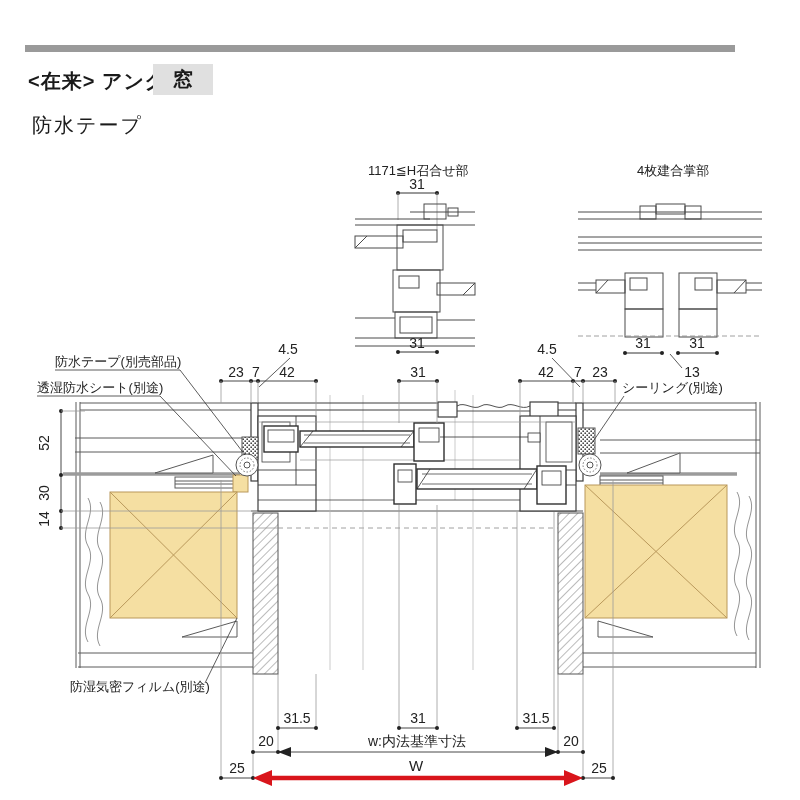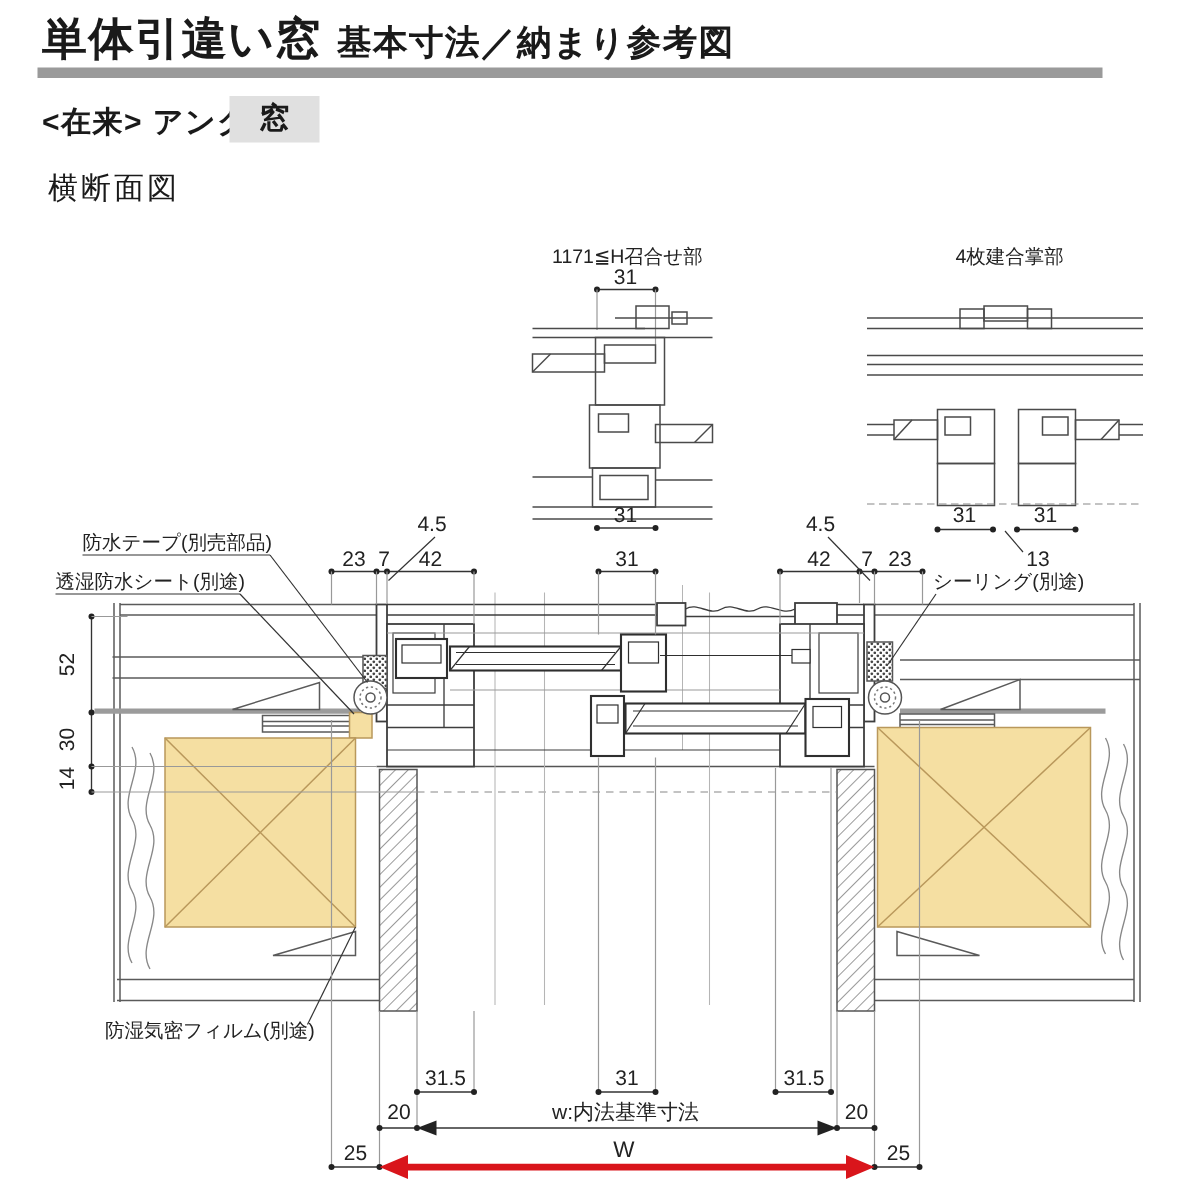--- a/index.html
+++ b/index.html
@@ -14,27 +14,24 @@
                font-size:20px;font-weight:bold;text-align:center;line-height:31px;}
   .section-label{position:absolute;left:32px;top:112px;font-size:20px;letter-spacing:2px;}
   svg{position:absolute;left:0;top:140px;}
   svg text{font-family:"Liberation Sans","DejaVu Sans",sans-serif;fill:#222;}
   .t14{font-size:14px;} .t13{font-size:13px;} .t15{font-size:15px;}
 </style>
 </head>
 <body>
 
 <div class="page">
-  <div class="title-row">
-    <span class="title-main">単体引違い窓</span><span class="title-sub">基本寸法／納まり参考図</span>
-  </div>
   <div class="grey-bar"></div>
   <div class="variant-row">&lt;在来&gt; アングル無</div>
   <div class="variant-tag">窓</div>
-  <div class="section-label">横断面図</div>
+  <div class="section-label">防水テープ</div>
 
   <svg width="800" height="660" viewBox="0 0 800 660">
     <defs>
       <pattern id="hatch" width="6" height="6" patternUnits="userSpaceOnUse" patternTransform="rotate(45)">
         <line x1="0" y1="0" x2="0" y2="6" stroke="#777" stroke-width="1"></line>
       </pattern>
       <pattern id="dots" width="4" height="4" patternUnits="userSpaceOnUse">
         <rect width="4" height="4" fill="#fff"></rect>
         <circle cx="1.2" cy="1.2" r="0.9" fill="#444"></circle>
         <circle cx="3.2" cy="3.2" r="0.9" fill="#444"></circle>

